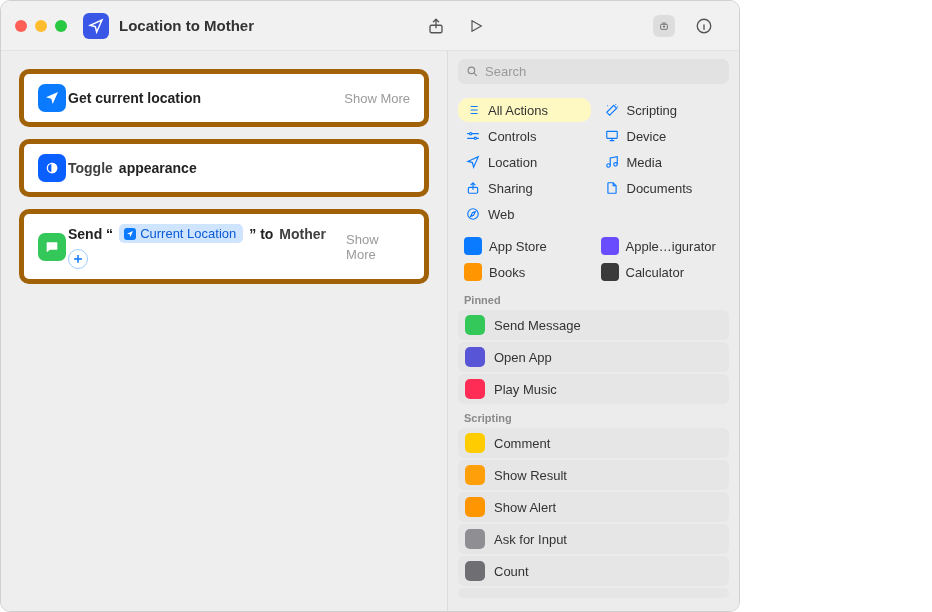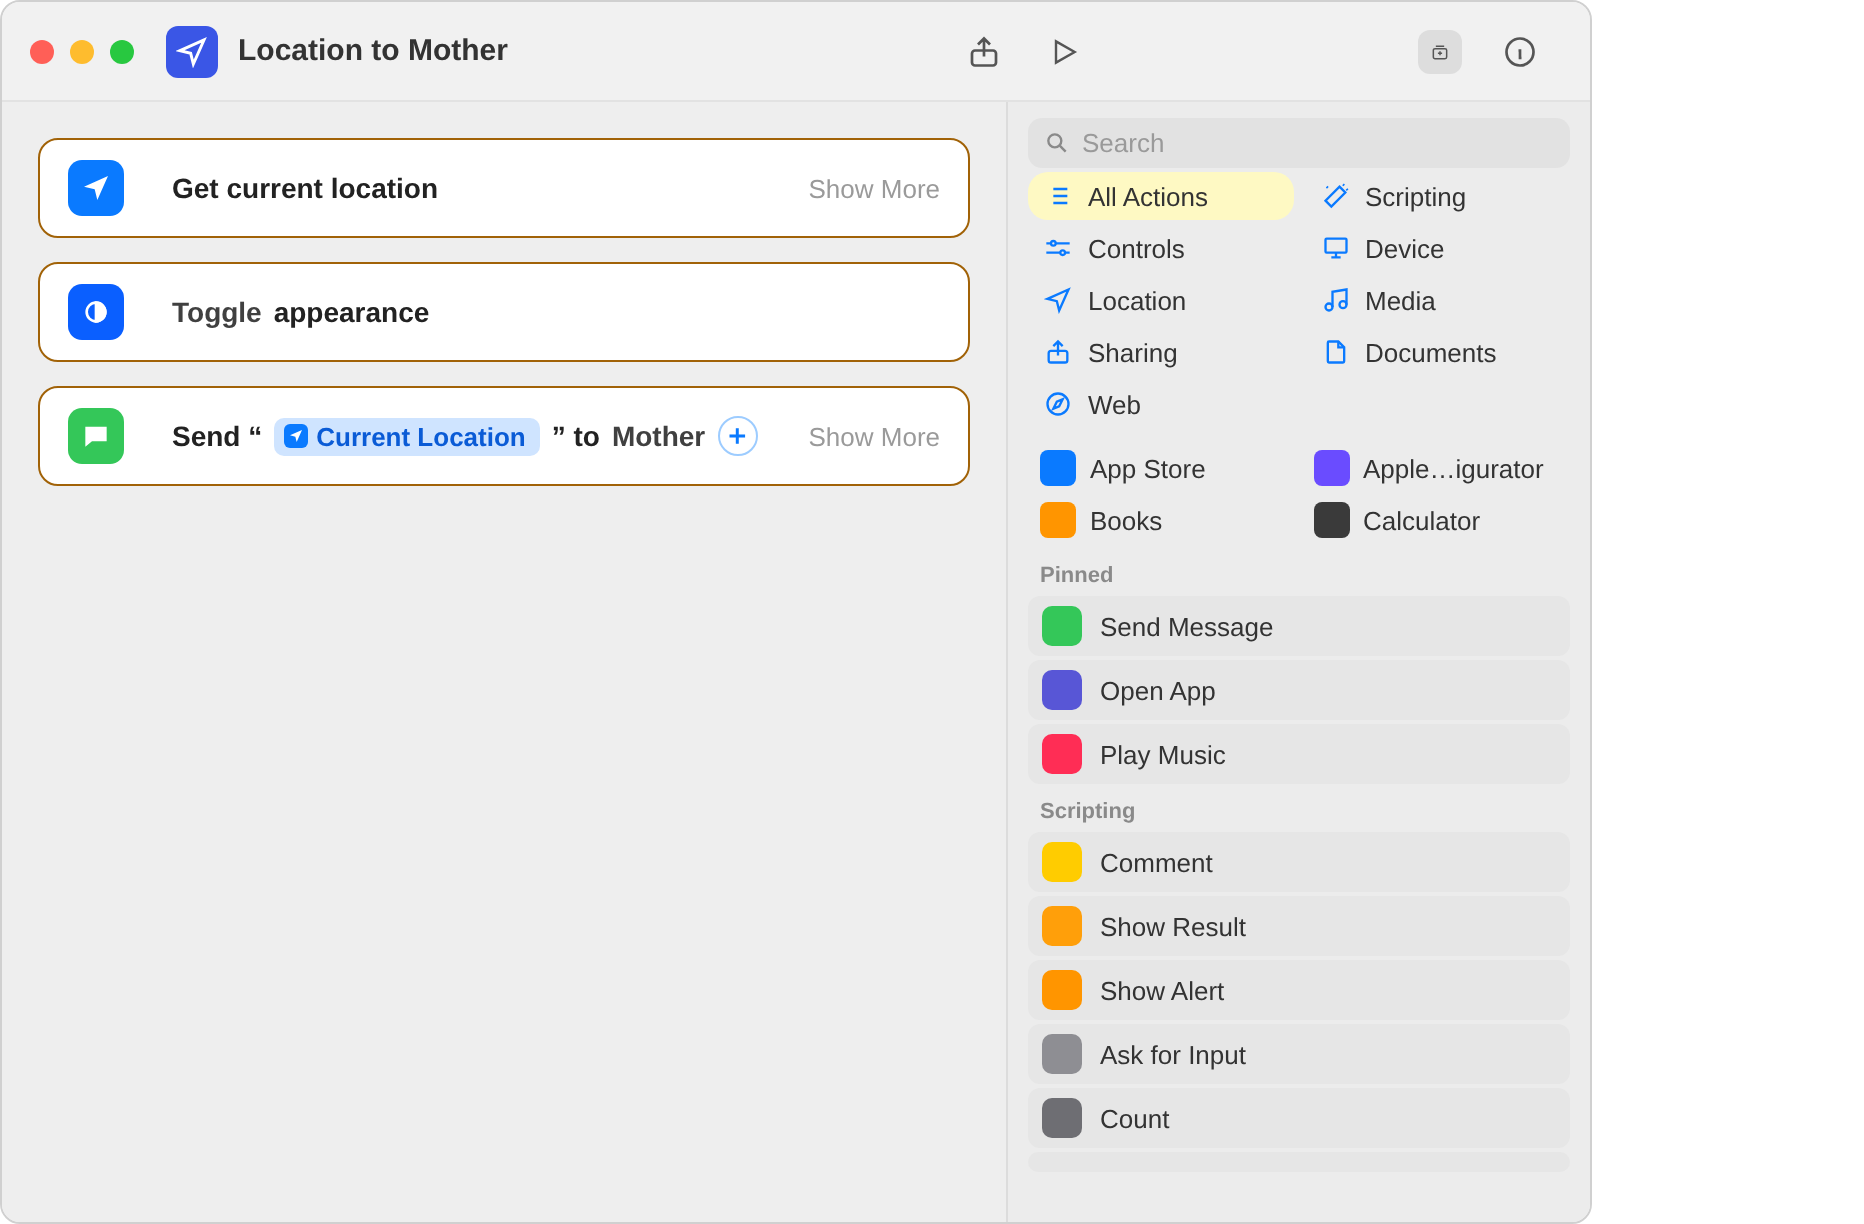--- a/index.html
+++ b/index.html
@@ -3,21 +3,21 @@
 <meta charset="utf-8">
 <style>
 * { box-sizing: border-box; margin: 0; padding: 0; }
 body {
   font-family: -apple-system, BlinkMacSystemFont, "Segoe UI", Helvetica, Arial, sans-serif;
   font-size: 13px;
   color: #1d1d1f;
   background: #fff;
 }
 .window {
-  width: 796px; height: 612px;
+  width: 740px; height: 612px;
   background: #f5f5f5;
   border: 1px solid #d0d0d0;
   border-radius: 10px;
   overflow: hidden;
   display: flex; flex-direction: column;
   position: relative;
 }
 .titlebar {
   height: 50px;
   display: flex; align-items: center;
@@ -42,66 +42,66 @@
 .content { flex:1; display:flex; overflow:hidden; }
 .editor {
   flex: 1;
   background: #eeeeee;
   padding: 18px;
   overflow-y: auto;
 }
 .card {
   background: #fff;
   border-radius: 10px;
-  border: 1px solid #a16207;
+  border: 5px solid #a16207;
   margin-bottom: 12px;
   display: flex; align-items: center;
   padding: 10px 14px;
-  gap: 24px;
+  gap: 2px;
 }
 .card-icon {
   width: 28px; height: 28px; border-radius: 7px;
   display:flex; align-items:center; justify-content:center;
   flex-shrink:0;
 }
 .card-icon.blue { background:#0a7aff; }
 .card-icon.teal { background:#0a5fff; }
 .card-icon.green { background:#34c759; }
 .card-title { font-size: 14px; font-weight:600; color:#222; }
 .card-body { display:flex; align-items:center; gap:6px; flex-wrap:wrap; font-size:14px; }
 .show-more { margin-left:auto; color:#9a9a9a; font-size:13px; }
 .token {
   color:#404040; font-weight:600;
 }
 .pill {
   background:#cfe4ff; color:#0a5bd6;
   border-radius:5px; padding:2px 7px 2px 5px;
   display:inline-flex; align-items:center; gap:4px;
-  font-size:13px; font-weight:700;
+  font-size:13px; font-weight:400;
 }
 .pill .loc-dot { width:12px;height:12px;border-radius:3px;background:#0a7aff;display:inline-flex;align-items:center;justify-content:center;}
 .add-pill {
   width:20px;height:20px;border-radius:10px;
   border:1px solid #9dccff; color:#0a7aff;
   display:inline-flex;align-items:center;justify-content:center;
   font-weight:600;
 }
 .dark-text { color:#222; }
 
 .sidebar {
   width: 292px;
   background:#ececec;
   border-left:1px solid #dcdcdc;
   display:flex; flex-direction:column;
 }
 .sidebar-inner { padding: 8px 10px; overflow-y:auto; flex:1; }
 .search {
   display:flex; align-items:center; gap:6px;
   background:#e2e2e2; border-radius:7px;
-  padding:5px 8px; margin-bottom:2px;
+  padding:5px 8px; margin-bottom:14px;
 }
 .search input {
   border:none; background:transparent; outline:none;
   font-size:13px; flex:1; color:#333;
 }
 .search input::placeholder { color:#9a9a9a; }
 .cat-grid {
   display:grid; grid-template-columns: 1fr 1fr; gap:2px 6px;
   margin-bottom:8px;
 }

